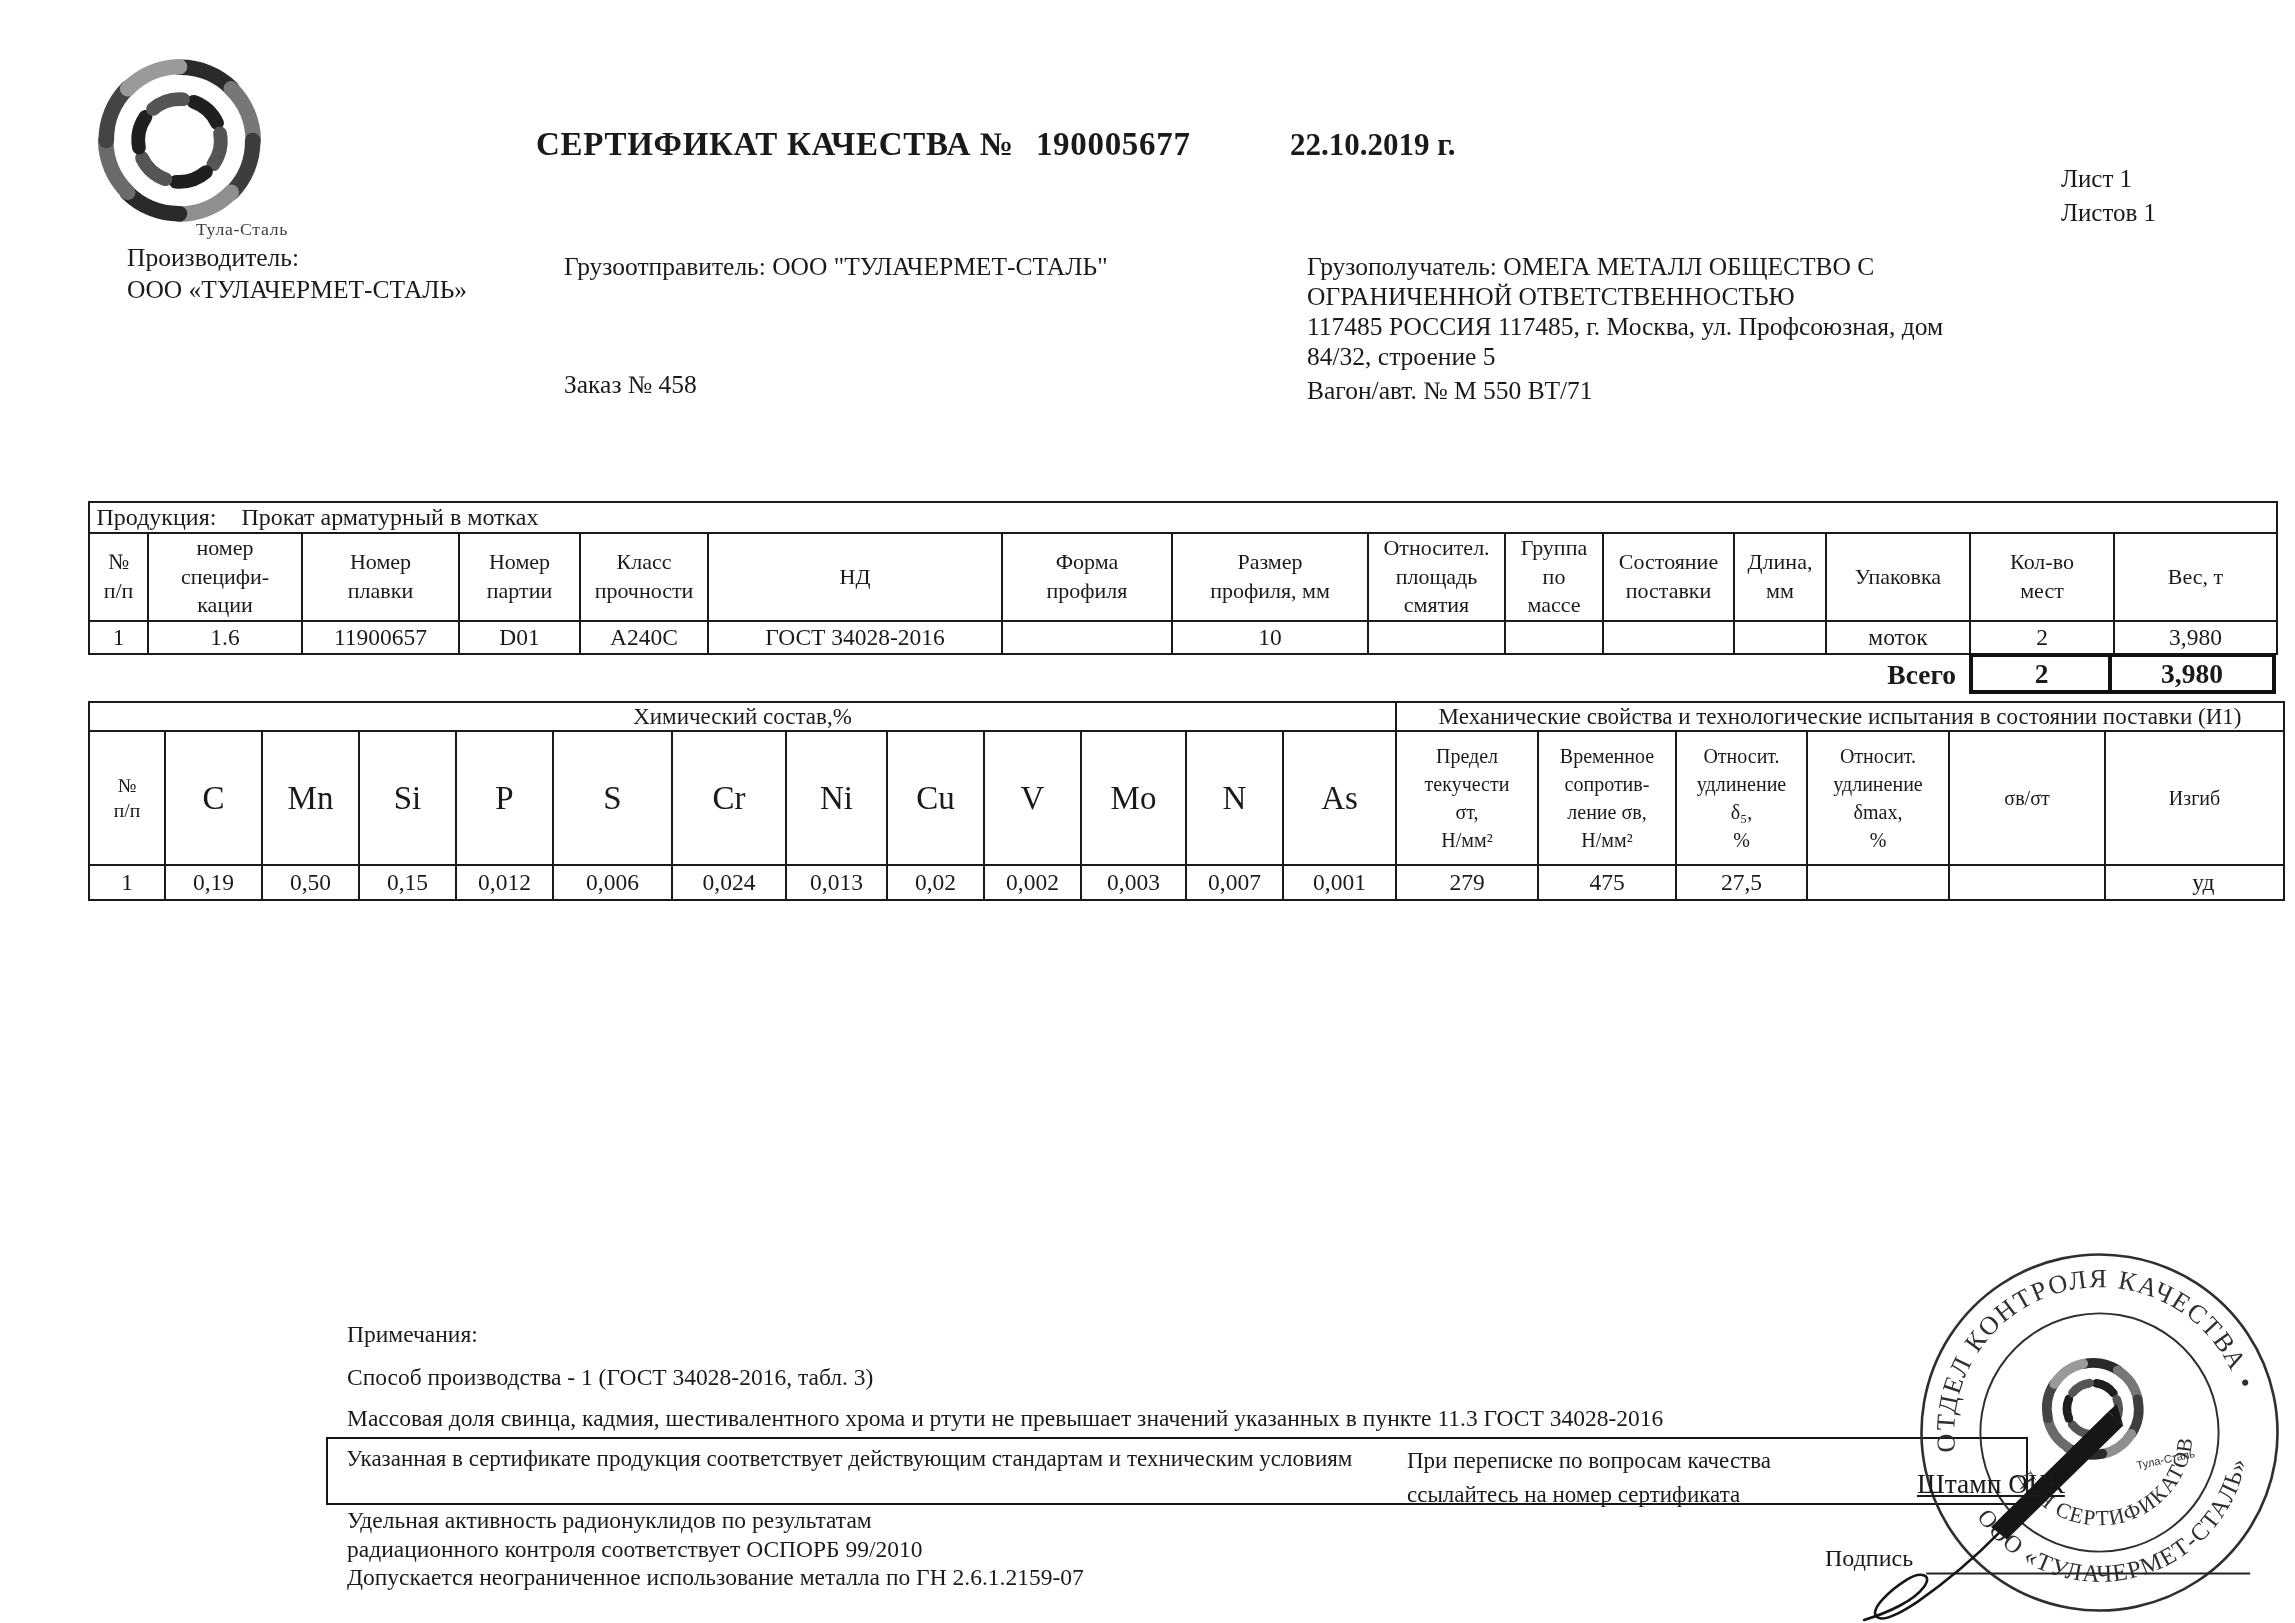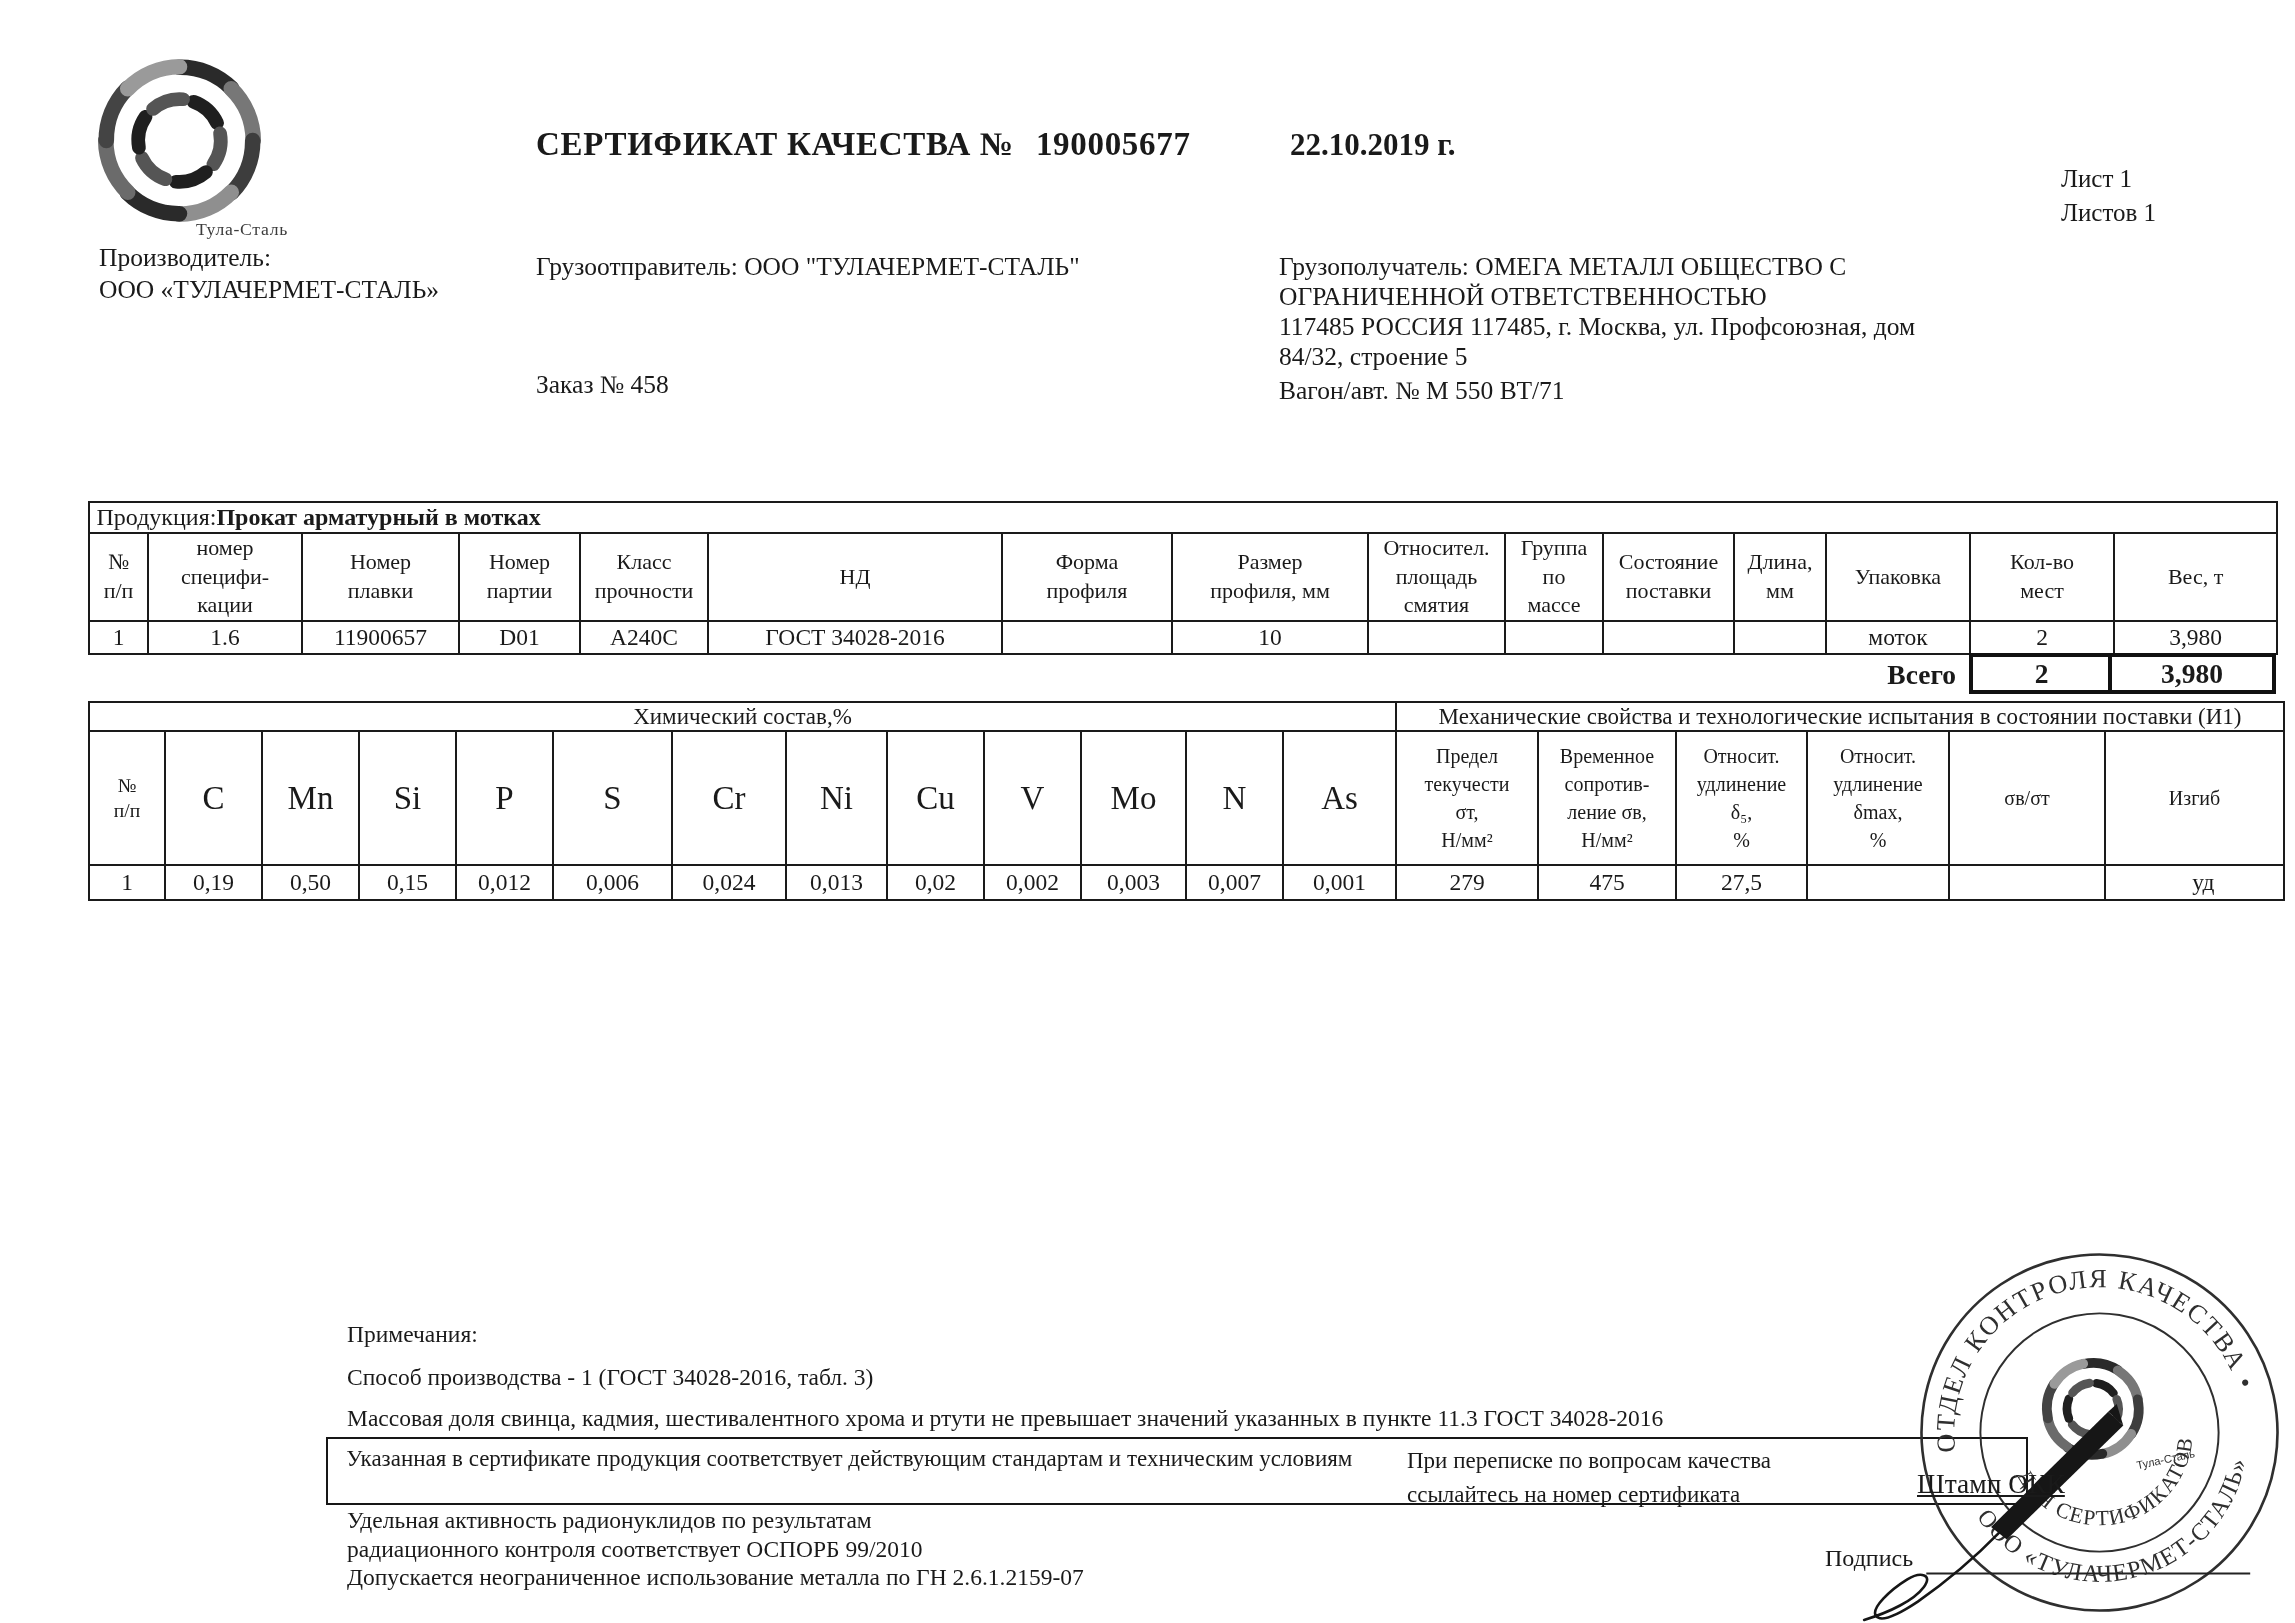--- a/index.html
+++ b/index.html
@@ -7,29 +7,29 @@
     width:2295px;height:1623px;position:relative;overflow:hidden;
     background:#ffffff;color:#1a1a1a;
     font-family:"Liberation Serif","DejaVu Serif",serif;
   }
   .abs{position:absolute;}
   .pre{white-space:pre-line;}
 
   
   .doc-title{font-size:33px;font-weight:bold;letter-spacing:0.7px;}
   .doc-date{font-size:31px;font-weight:bold;}
-  .h-text{font-size:25.5px;line-height:1.18;}
+  .h-text{font-size:25.5px;line-height:1.18;margin-left:28px;}
   .sheet{font-size:25px;line-height:1.35;}
 
   
   table{border-collapse:collapse;table-layout:fixed;position:absolute;background:#fff;}
   td,th{border:2px solid #1a1a1a;text-align:center;vertical-align:middle;
         overflow:hidden;padding:0 2.6px;font-weight:normal;}
   .t1 .prod-cell{text-align:left;font-size:24px;padding-left:6.5px;}
-  .t1 .prod-name{font-weight:bold;}
+  .t1 .prod-name{font-weight:normal;margin-left:25px;}
   .t1 th{font-size:22px;line-height:1.3;}
   .t1 td.data{font-size:23.5px;}
   .t2 .group{font-size:23px;border-radius:13px;}
   .t2 th.elem{font-size:33px;}
   .t2 th.small{font-size:19.6px;line-height:1.3;}
   .t2 th.mech{font-size:20px;line-height:1.4;}
   .t2 td.data{font-size:23.5px;}
   .t2 td.vbottom{vertical-align:bottom;padding-bottom:2.6px;padding-left:20px;}
 
   

